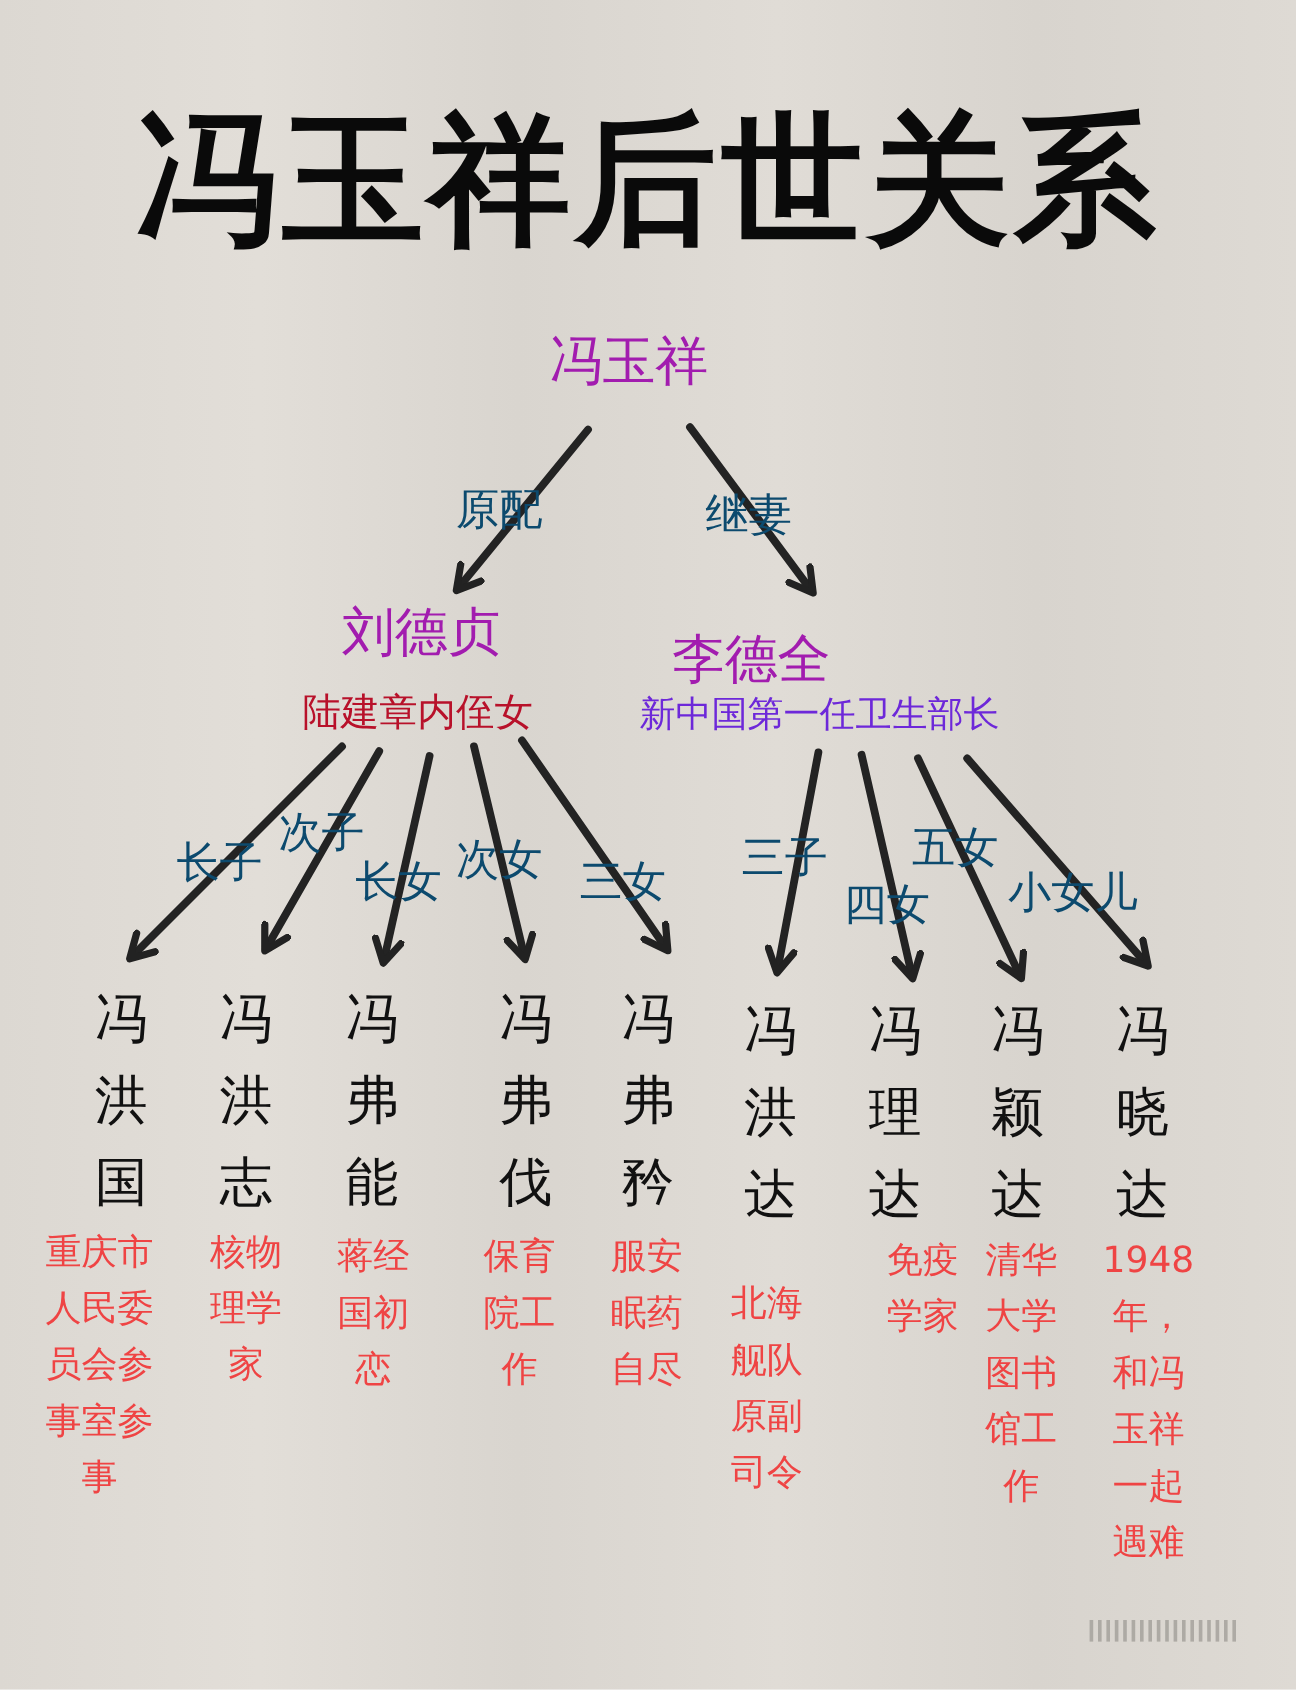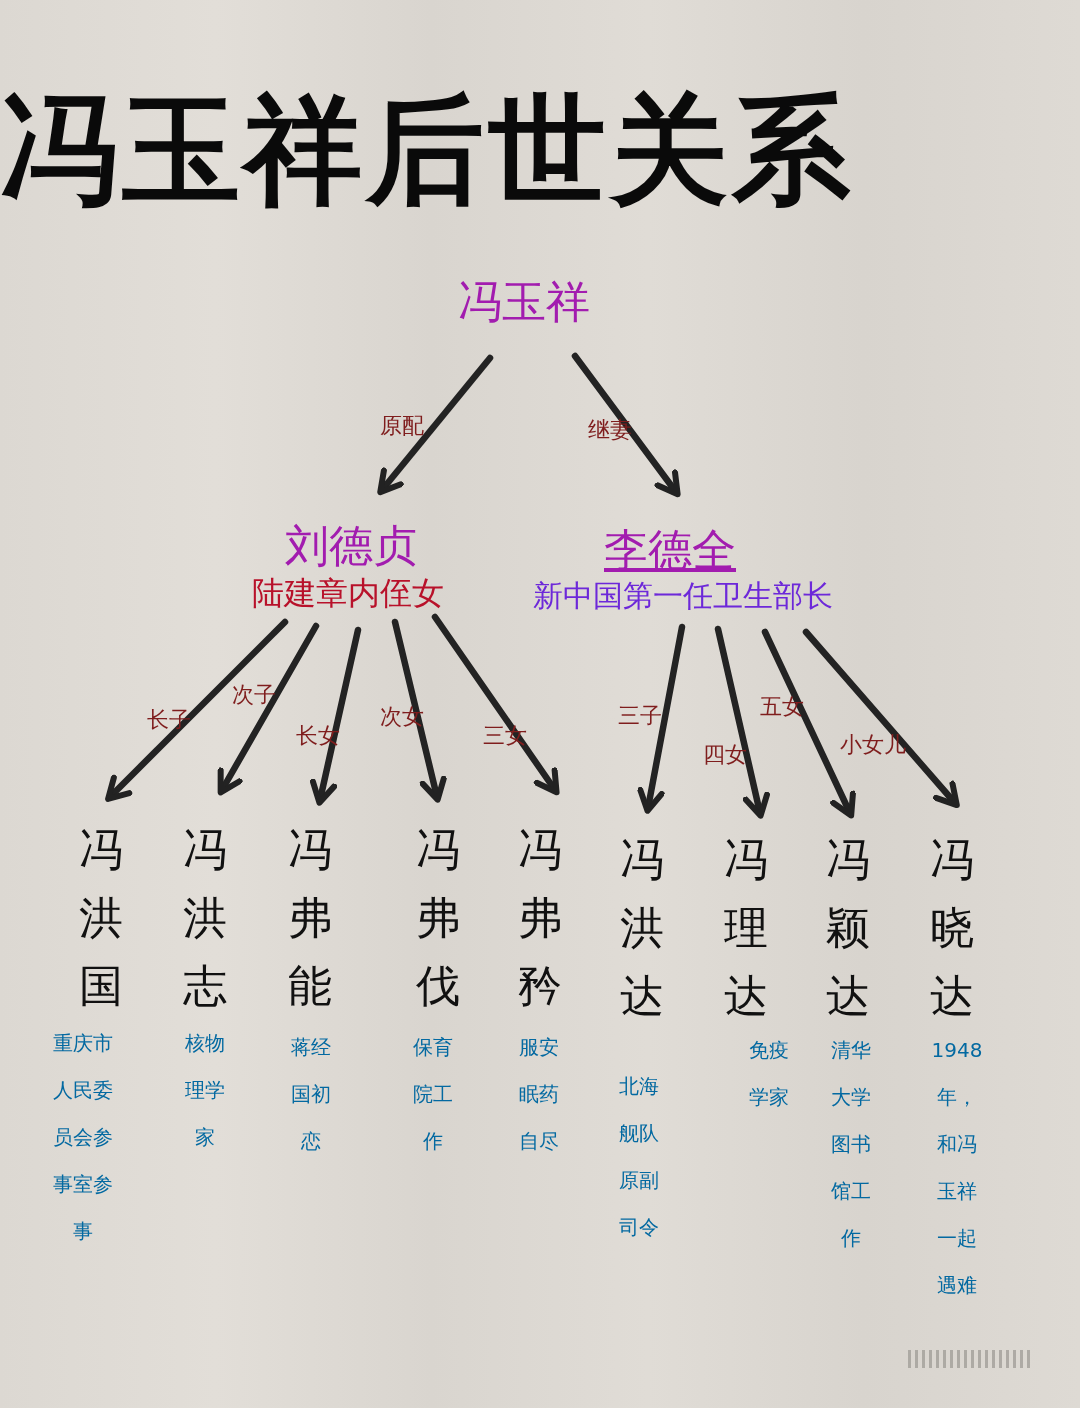--- a/index.html
+++ b/index.html
@@ -3,34 +3,34 @@
 <meta charset="utf-8">
 <style>
   html, body { margin:0; padding:0; }
   body {
     width:1080px; height:1408px; overflow:hidden; position:relative;
     background: linear-gradient(90deg, #dcd8d2 0%, #e2ded8 20%, #d9d5cf 40%, #e0dcd6 60%, #d8d4ce 80%, #dedad4 100%);
     font-family: "DejaVu Sans", "Liberation Sans", sans-serif;
   }
   .abs { position:absolute; }
   .title {
-    left:0; width:1080px; top:80px; text-align:left;
+    left:0; width:1080px; top:80px; text-align:center;
     font-size:118px; font-weight:bold; color:#0a0a0a; letter-spacing:4px;
     line-height:140px;
   }
   .name-black { color:#a21caf; font-size:44px; line-height:60px; white-space:nowrap; }
   .sub-red { color:#b8112a; font-size:32px; line-height:38px; white-space:nowrap; }
   .sub-red-sm { color:#6d28d9; font-size:30px; line-height:30px; white-space:nowrap; }
-  .rel { color:#7f1d1d; font-size:22px; line-height:40px; white-space:nowrap; }
+  .rel { color:#0c4a6e; font-size:36px; line-height:40px; white-space:nowrap; }
   .child {
     width:70px; text-align:center; color:#111; font-size:44px; line-height:68px;
   }
   .child span { display:block; }
   .note {
-    width:110px; text-align:center; color:#0369a1; font-size:20px; line-height:47px;
+    width:110px; text-align:center; color:#ef4444; font-size:30px; line-height:47px;
   }
   .note span { display:block; }
   svg.arrows { position:absolute; left:0; top:0; }
   .watermark { right:22px; top:1350px; width:150px; height:20px; }
   .watermark i { display:inline-block; width:3px; height:18px; background:#9a9792; margin-right:4px; opacity:0.7; }
 </style>
 </head>
 <body>
 
 <div class="abs title">冯玉祥后世关系</div>
@@ -57,23 +57,23 @@
     <line x1="765" y1="632" x2="850" y2="813"></line>
     <line x1="806" y1="632" x2="955" y2="803"></line>
   </g>
 </svg>
 
 <div class="abs name-black" style="left:458px; top:272px;">冯玉祥</div>
 
 <div class="abs rel" style="left:380px; top:406px;">原配</div>
 <div class="abs rel" style="left:588px; top:410px;">继妻</div>
 
-<div class="abs name-black" style="left:285px; top:516px;">刘德贞</div>
+<div class="abs name-black" style="left:285px; top:498px;">刘德贞</div>
 <div class="abs sub-red" style="left:252px; top:574px;">陆建章内侄女</div>
-<div class="abs name-black" style="left:604px; top:520px;text-decoration:underline;">李德全</div>
+<div class="abs name-black" style="left:560px; top:520px;">李德全</div>
 <div class="abs sub-red-sm" style="left:533px; top:581px;">新中国第一任卫生部长</div>
 
 <div class="abs rel" style="left:147px; top:700px;">长子</div>
 <div class="abs rel" style="left:232px; top:675px;">次子</div>
 <div class="abs rel" style="left:296px; top:716px;">长女</div>
 <div class="abs rel" style="left:380px; top:697px;">次女</div>
 <div class="abs rel" style="left:483px; top:716px;">三女</div>
 <div class="abs rel" style="left:618px; top:696px;">三子</div>
 <div class="abs rel" style="left:703px; top:735px;">四女</div>
 <div class="abs rel" style="left:760px; top:687px;">五女</div>

